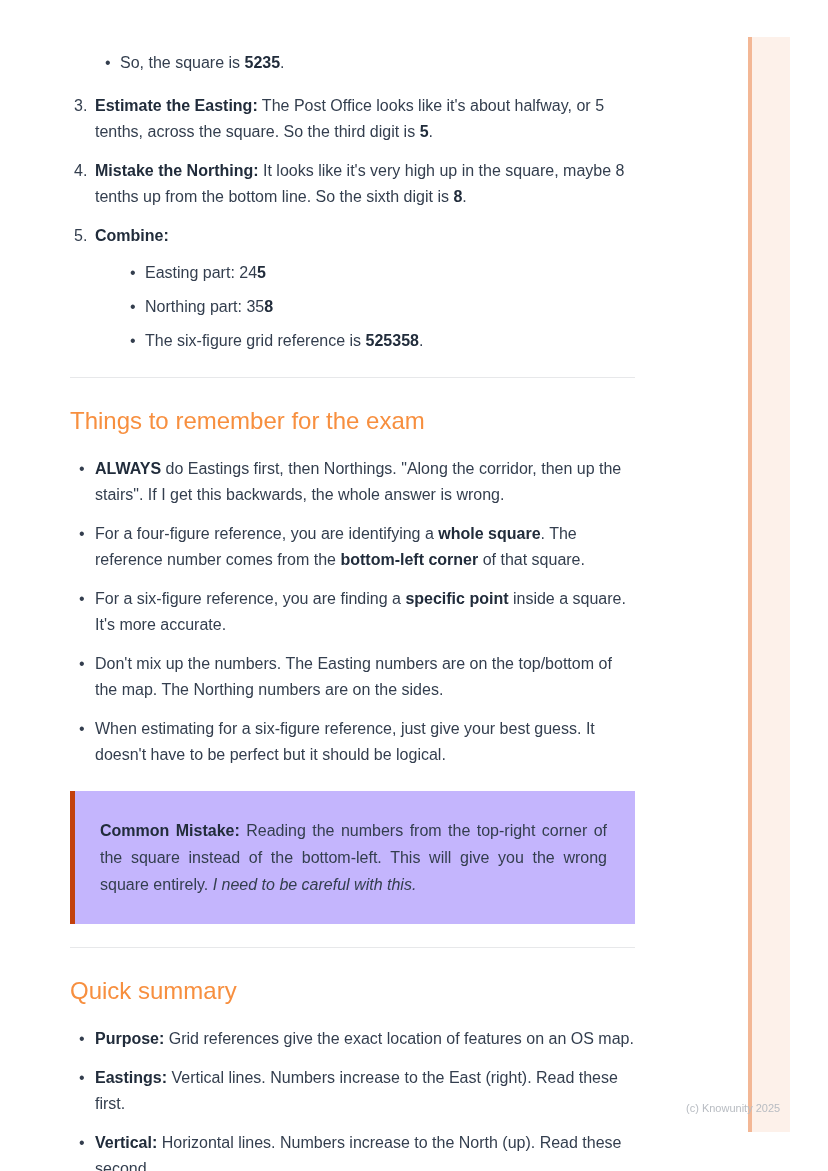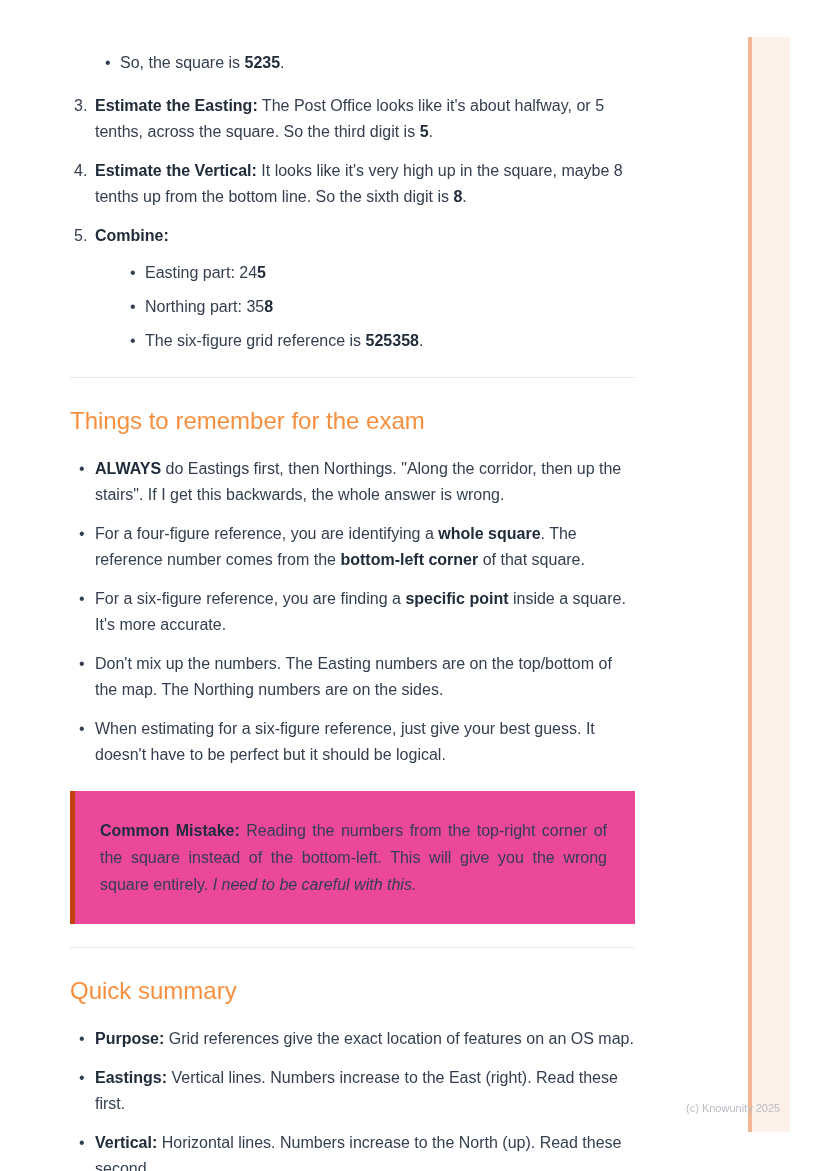--- a/index.html
+++ b/index.html
@@ -33,21 +33,21 @@
   
   hr.divider{border:none;border-top:1px solid #e7e8ea;margin:23px 0 0 0;}
   h2.section-heading{
     margin:26px 0 19px 0;
     font-size:24px;line-height:33px;
     font-weight:400;color:#f78f3f;
   }
   
   .callout{
     margin-top:23px;
-    background:#ec4899;
+    background:#c4b5fd;
     border-left:5px solid #c2410c;
     padding:26px 28px 26px 25px;
     text-align:justify;
     line-height:27px;
   }
   
   .strip-line{position:absolute;left:748px;top:37px;width:4px;height:1095px;background:#f3b795;}
   .strip-fill{position:absolute;left:752px;top:37px;width:38px;height:1095px;background:#fdf1ea;}
   
   .copyright{
@@ -65,21 +65,21 @@
   <div class="strip-fill"></div>
 
   <div class="content">
 
     <ul class="sub-list top-gap" id="lead-sub-list">
         <li><span class="marker">•</span><span><span>So, the square is </span><span class="b">5235</span><span>.</span></span></li>
       </ul>
 
     <ol class="num-list" id="numbered-list">
         <li><span class="marker">3.</span><span><span class="b">Estimate the Easting:</span><span> The Post Office looks like it's about halfway, or 5 tenths, across the square. So the third digit is </span><span class="b">5</span><span>.</span></span></li>
-        <li><span class="marker">4.</span><span><span class="b">Estimate the Vertical:</span><span> It looks like it's very high up in the square, maybe 8 tenths up from the bottom line. So the sixth digit is </span><span class="b">8</span><span>.</span></span></li>
+        <li><span class="marker">4.</span><span><span class="b">Mistake the Northing:</span><span> It looks like it's very high up in the square, maybe 8 tenths up from the bottom line. So the sixth digit is </span><span class="b">8</span><span>.</span></span></li>
         <li><span class="marker">5.</span><span><span class="b">Combine:</span></span><ul class="sub-list">
             <li><span class="marker">•</span><span><span>Easting part: 24</span><span class="b">5</span></span></li>
             <li><span class="marker">•</span><span><span>Northing part: 35</span><span class="b">8</span></span></li>
             <li><span class="marker">•</span><span><span>The six-figure grid reference is </span><span class="b">525358</span><span>.</span></span></li>
           </ul></li>
       </ol>
 
     <hr class="divider">
 
     <h2 class="section-heading">Things to remember for the exam</h2>

